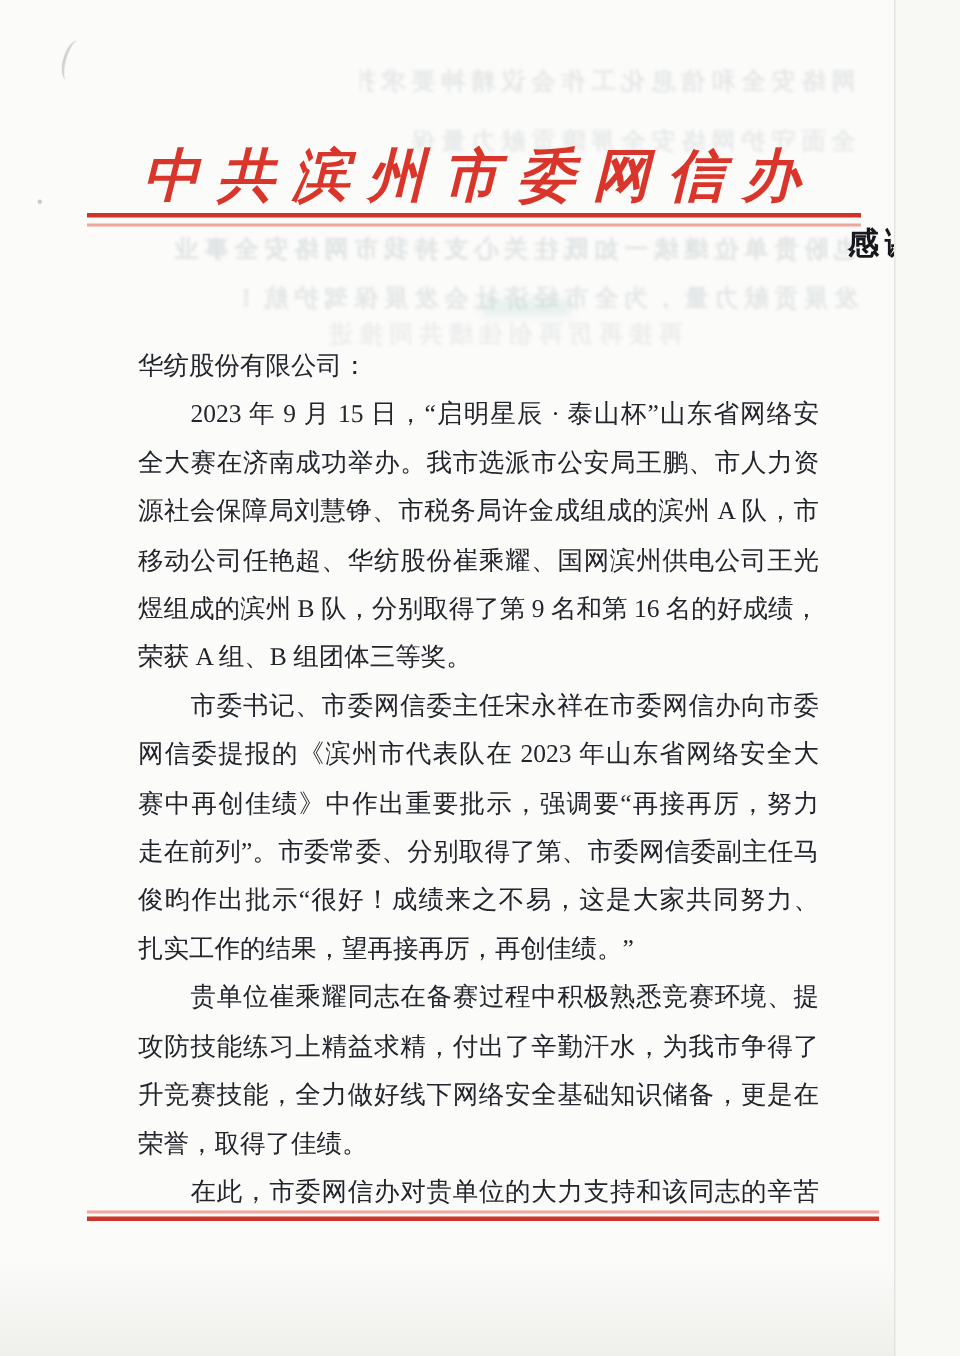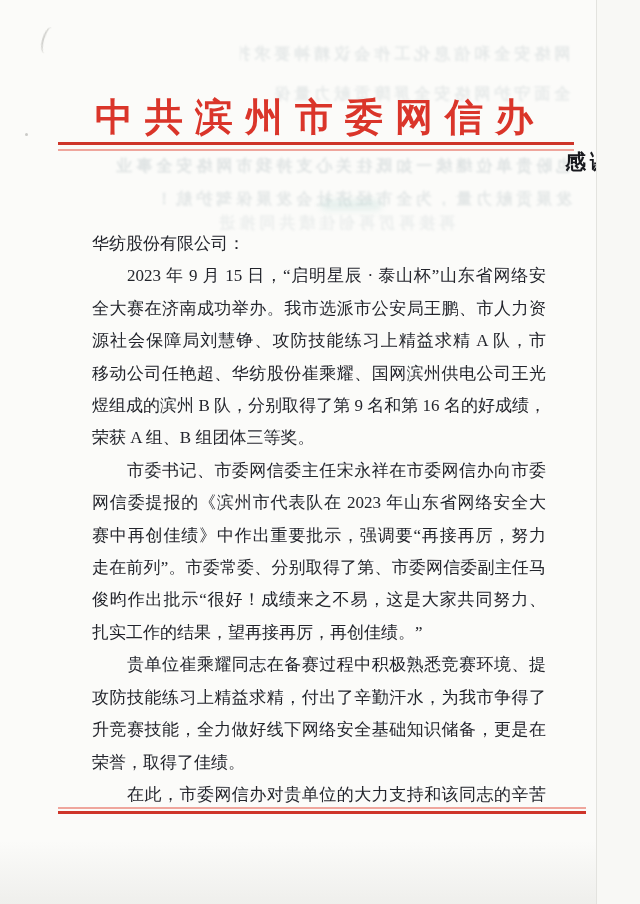--- a/index.html
+++ b/index.html
@@ -33,21 +33,21 @@
     border-radius: 50%; transform: rotate(16deg); filter: blur(.5px);
   }
   .speck-dot {
     position: absolute; top: 133px; left: 25px; width: 3px; height: 3px;
     background: rgba(130,130,126,.4); border-radius: 50%;
   }
   
   .letterhead {
     position: absolute; top: 92px; left: 0; width: 640px;
     text-align: center; white-space: nowrap;
-    font-size: 38px; font-weight: 700; color: #da352a; letter-spacing: 12px;
+    font-size: 38px; font-weight: 700; color: #da352a; letter-spacing: 12px; font-style: italic;
   }
   .rule { position: absolute; left: 58px; width: 516px; }
   .rule-top-thick { top: 142px; height: 3px; background: #ce352a; }
   .rule-top-thin  { top: 149px; height: 2px; background: #efa69d; }
   .rule-bot-thin  { top: 807px; height: 2px; background: #efa69d; width: 528px; }
   .rule-bot-thick { top: 811px; height: 3px; background: #ce352a; width: 528px; }
   .doc-title {
     position: absolute; top: 148px; left: 0; width: 640px;
     text-align: right; font-size: 21px; font-weight: 700;
     color: #17181d; letter-spacing: 4px;
@@ -79,21 +79,21 @@
   <div class="letterhead">中共滨州市委网信办</div>
   <div class="rule rule-top-thick"></div>
   <div class="rule rule-top-thin"></div>
 
   <div class="doc-title">感谢信</div>
 
   <div class="body-text">
     <div class="ln end">华纺股份有限公司：</div>
     <div class="ln ind">2023 年 9 月 15 日，“启明星辰 · 泰山杯”山东省网络安</div>
     <div class="ln">全大赛在济南成功举办。我市选派市公安局王鹏、市人力资</div>
-    <div class="ln">源社会保障局刘慧铮、攻防技能练习上精益求精 A 队，市</div>
+    <div class="ln">源社会保障局刘慧铮、市税务局许金成组成的滨州 A 队，市</div>
     <div class="ln">移动公司任艳超、华纺股份崔乘耀、国网滨州供电公司王光</div>
     <div class="ln">煜组成的滨州 B 队，分别取得了第 9 名和第 16 名的好成绩，</div>
     <div class="ln end">荣获 A 组、B 组团体三等奖。</div>
     <div class="ln ind">市委书记、市委网信委主任宋永祥在市委网信办向市委</div>
     <div class="ln">网信委提报的《滨州市代表队在 2023 年山东省网络安全大</div>
     <div class="ln">赛中再创佳绩》中作出重要批示，强调要“再接再厉，努力</div>
     <div class="ln">走在前列”。市委常委、分别取得了第、市委网信委副主任马</div>
     <div class="ln">俊昀作出批示“很好！成绩来之不易，这是大家共同努力、</div>
     <div class="ln end">扎实工作的结果，望再接再厉，再创佳绩。”</div>
     <div class="ln ind">贵单位崔乘耀同志在备赛过程中积极熟悉竞赛环境、提</div>

